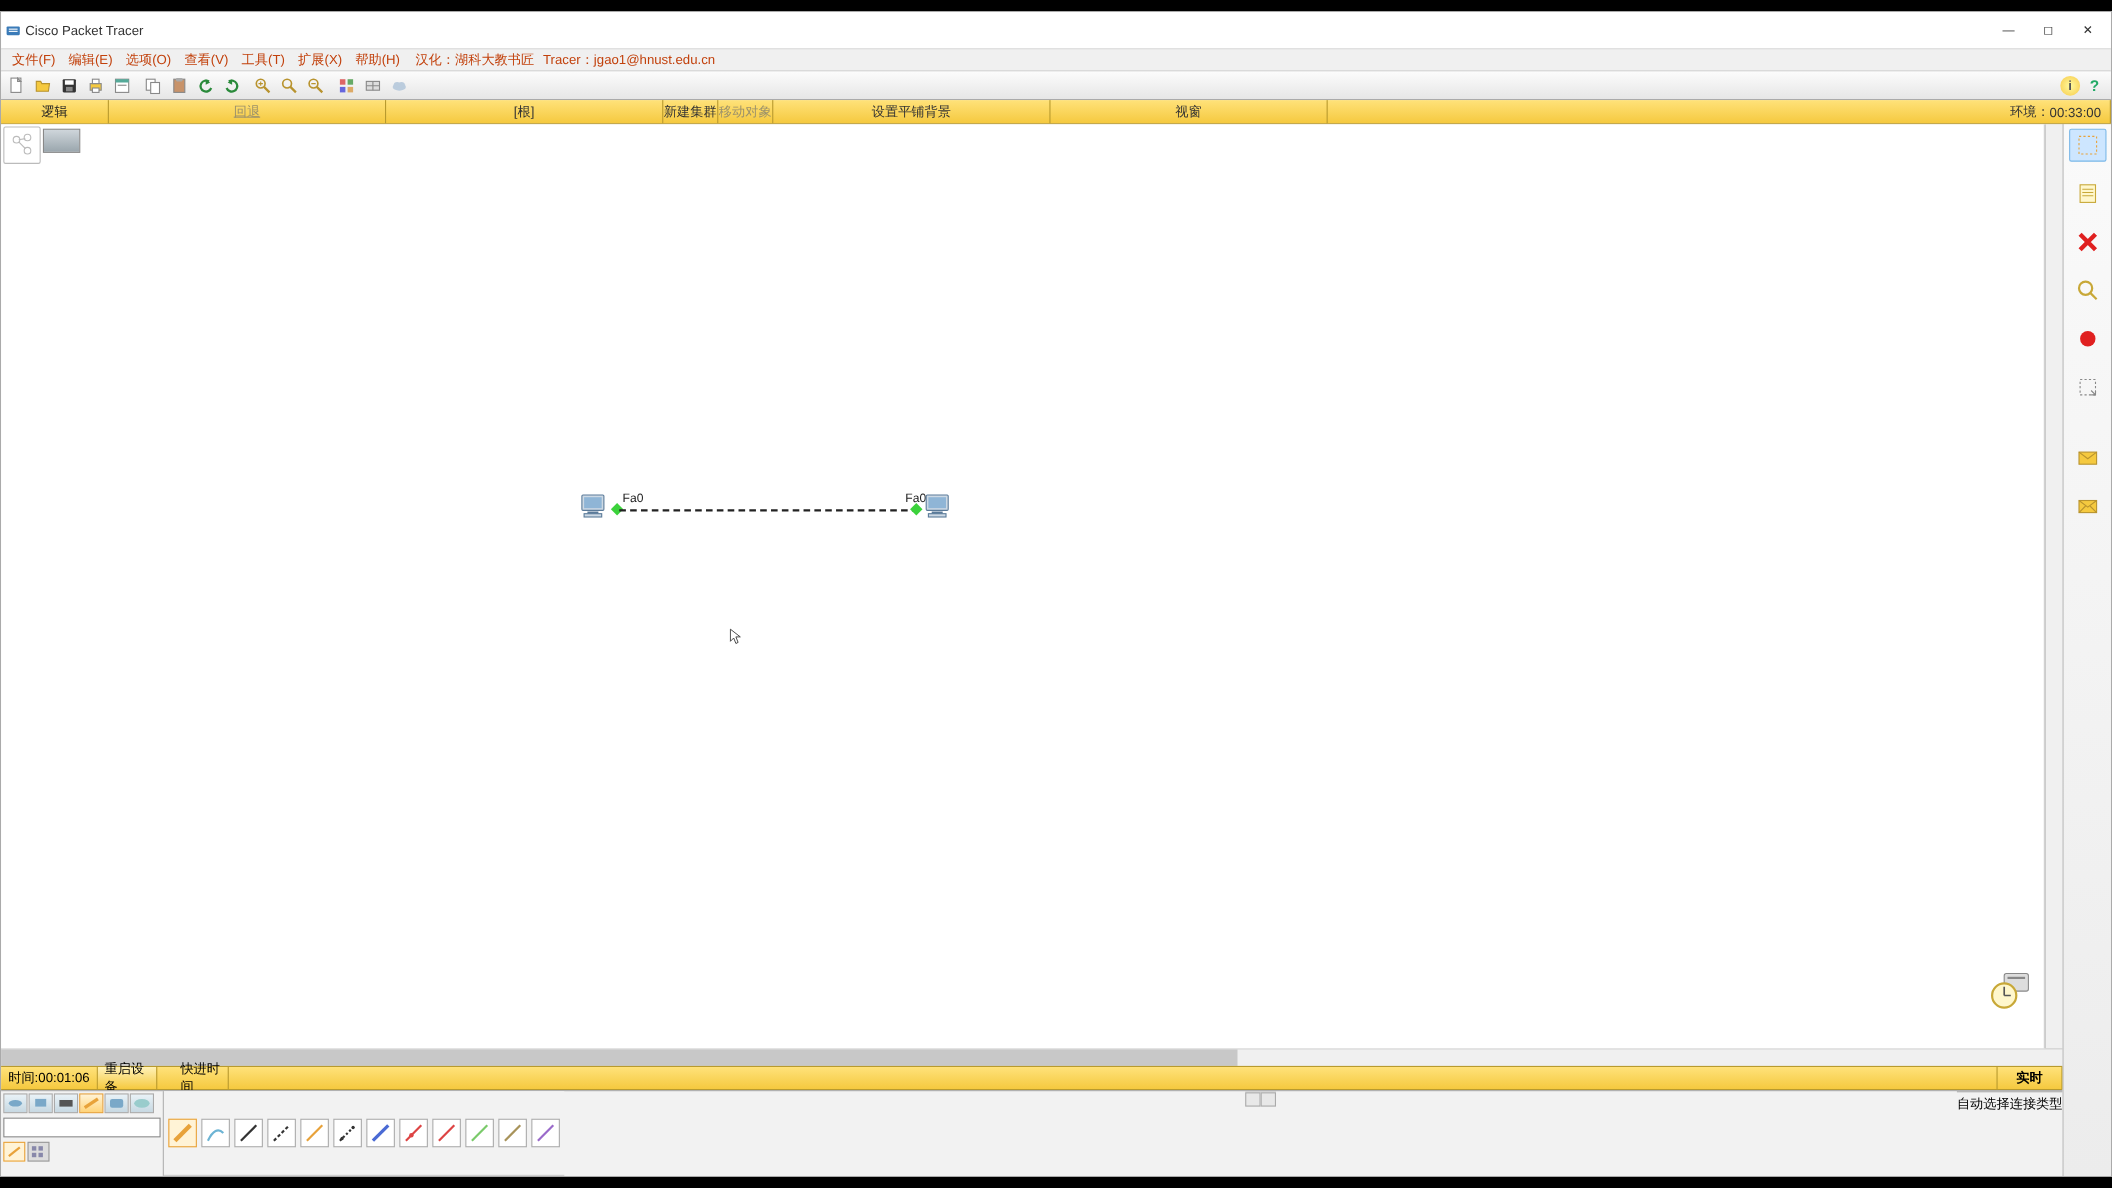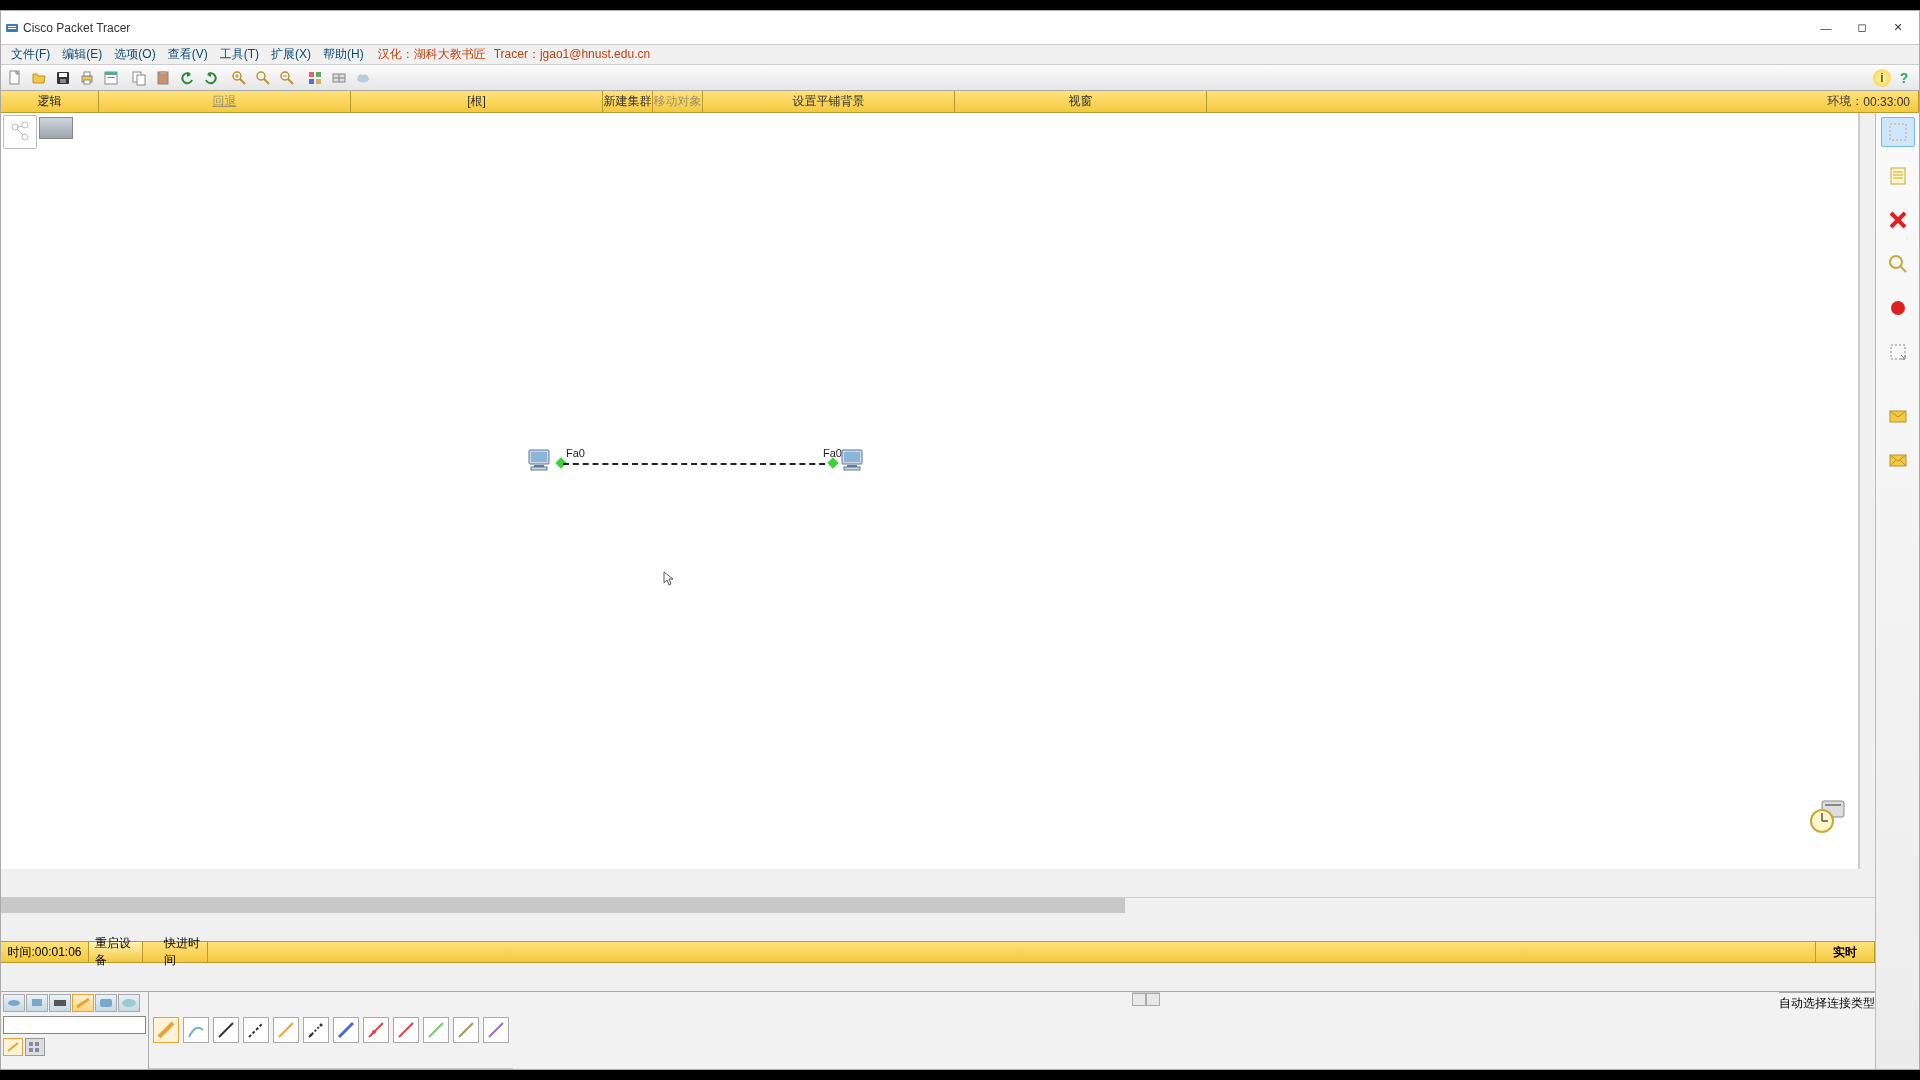--- a/index.html
+++ b/index.html
@@ -5,39 +5,39 @@
 * { margin: 0; padding: 0; box-sizing: border-box; font-family: "Microsoft YaHei", SimSun, Arial, sans-serif; font-size: 12px; }
 body { background: #000; width: 1920px; height: 1080px; overflow: hidden; }
 .letterbox-top, .letterbox-bottom { background: #000; width: 100%; height: 10px; }
 .app-window { background: #f0f0f0; width: 100%; height: calc(100% - 20px); display: flex; flex-direction: column; border: 1px solid #aaa; }
 .titlebar { height: 34px; background: #fff; display: flex; align-items: center; padding: 0 4px; border-bottom: 1px solid #ccc; }
 .titlebar .app-icon { width: 14px; height: 14px; margin-right: 4px; }
 .titlebar .title-text { flex: 1; font-size: 12px; color: #333; }
 .titlebar .win-controls { display: flex; gap: 2px; }
 .titlebar .win-btn { width: 34px; height: 18px; display: flex; align-items: center; justify-content: center; font-size: 11px; color: #333; cursor: pointer; }
 .menubar { height: 20px; background: #f0f0f0; display: flex; align-items: center; padding: 0 4px; border-bottom: 1px solid #ccc; }
-.menubar .menu-item { padding: 0 6px; font-size: 12px; color: #0c4a6e; cursor: pointer; white-space: nowrap; }
+.menubar .menu-item { padding: 0 6px; font-size: 12px; color: #c2410c; cursor: pointer; white-space: nowrap; }
 .menubar .menu-info { margin-left: 8px; font-size: 12px; color: #c2410c; }
 .toolbar-main { height: 26px; background: linear-gradient(#fcfcfc,#e6e6e6); display: flex; align-items: center; padding: 0 2px; border-bottom: 1px solid #aaa; gap: 0; }
 .tb-btn { width: 24px; height: 22px; display: flex; align-items: center; justify-content: center; border: 1px solid transparent; cursor: pointer; }
 .tb-sep { width: 4px; }
 .tb-info-icon { margin-left: auto; width: 18px; height: 18px; border-radius: 50%; background: radial-gradient(#fffa9e,#f7c948); display: flex; align-items: center; justify-content: center; font-weight: bold; color: #555; margin-right: 4px; }
 .tb-help { width: 18px; height: 18px; display:flex; align-items:center; justify-content:center; color:#2a6; font-weight:bold; margin-right:4px; cursor:pointer; font-size: 14px; }
 .secondbar { height: 22px; background: linear-gradient(#ffe27a,#f5c93f); display: flex; align-items: stretch; border-bottom: 1px solid #b89a2e; }
 .sb-cell { border-right: 1px solid #b89a2e; display: flex; align-items: center; justify-content: center; font-size: 12px; color: #333; }
 .sb-logic { width: 98px; font-weight: normal; color:#222; background: linear-gradient(#ffe27a,#f5c93f);}
 .sb-back { width: 252px; color: #9c926b; text-decoration: underline; }
 .sb-root { width: 252px; cursor: pointer; }
 .sb-newcluster { width: 50px; cursor: pointer; }
 .sb-moveobj { width: 50px; color: #9c926b; }
 .sb-setbg { width: 252px; cursor: pointer; }
 .sb-viewport { width: 252px; cursor: pointer; }
 .sb-env { flex: 1; justify-content: flex-end; padding-right: 8px; cursor: pointer; }
 .content-row { flex: 1; display: flex; min-height: 0; }
-.workspace-wrap { flex: 1; display: flex; flex-direction: column; min-width: 0; gap: 28px; }
+.workspace-wrap { flex: 1; display: flex; flex-direction: column; min-width: 0; }
 .workspace { flex: 1; background: #fff; position: relative; overflow: hidden; border-right: 1px solid #ccc; }
 .ws-scroll-v { width: 16px; background: #f0f0f0; border-left: 1px solid #ccc; }
 .ws-scroll-h { height: 16px; background: #f0f0f0; border-top: 1px solid #ccc; display:flex; }
 .ws-scroll-h .thumb { background:#c8c8c8; height:100%; width:60%; }
 .pal-corner { position: absolute; top: 2px; left: 2px; width: 78px; height: 36px; display: flex; gap: 2px; }
 .pal-corner .pal-physical { width: 34px; height: 34px; background:#fff; border:1px solid #bbb; border-radius:2px; display:flex;align-items:center;justify-content:center; }
 .pal-corner .pal-icon2 { width: 34px; height: 22px; background: linear-gradient(#cfd6db,#9aa6ad); border:1px solid #888; margin-top:2px; }
 .device { position: absolute; display: flex; flex-direction: column; align-items: center; }
 .device .pc-svg { width: 28px; height: 24px; }
 .link-line { position: absolute; border-top: 2px dashed #222; }

